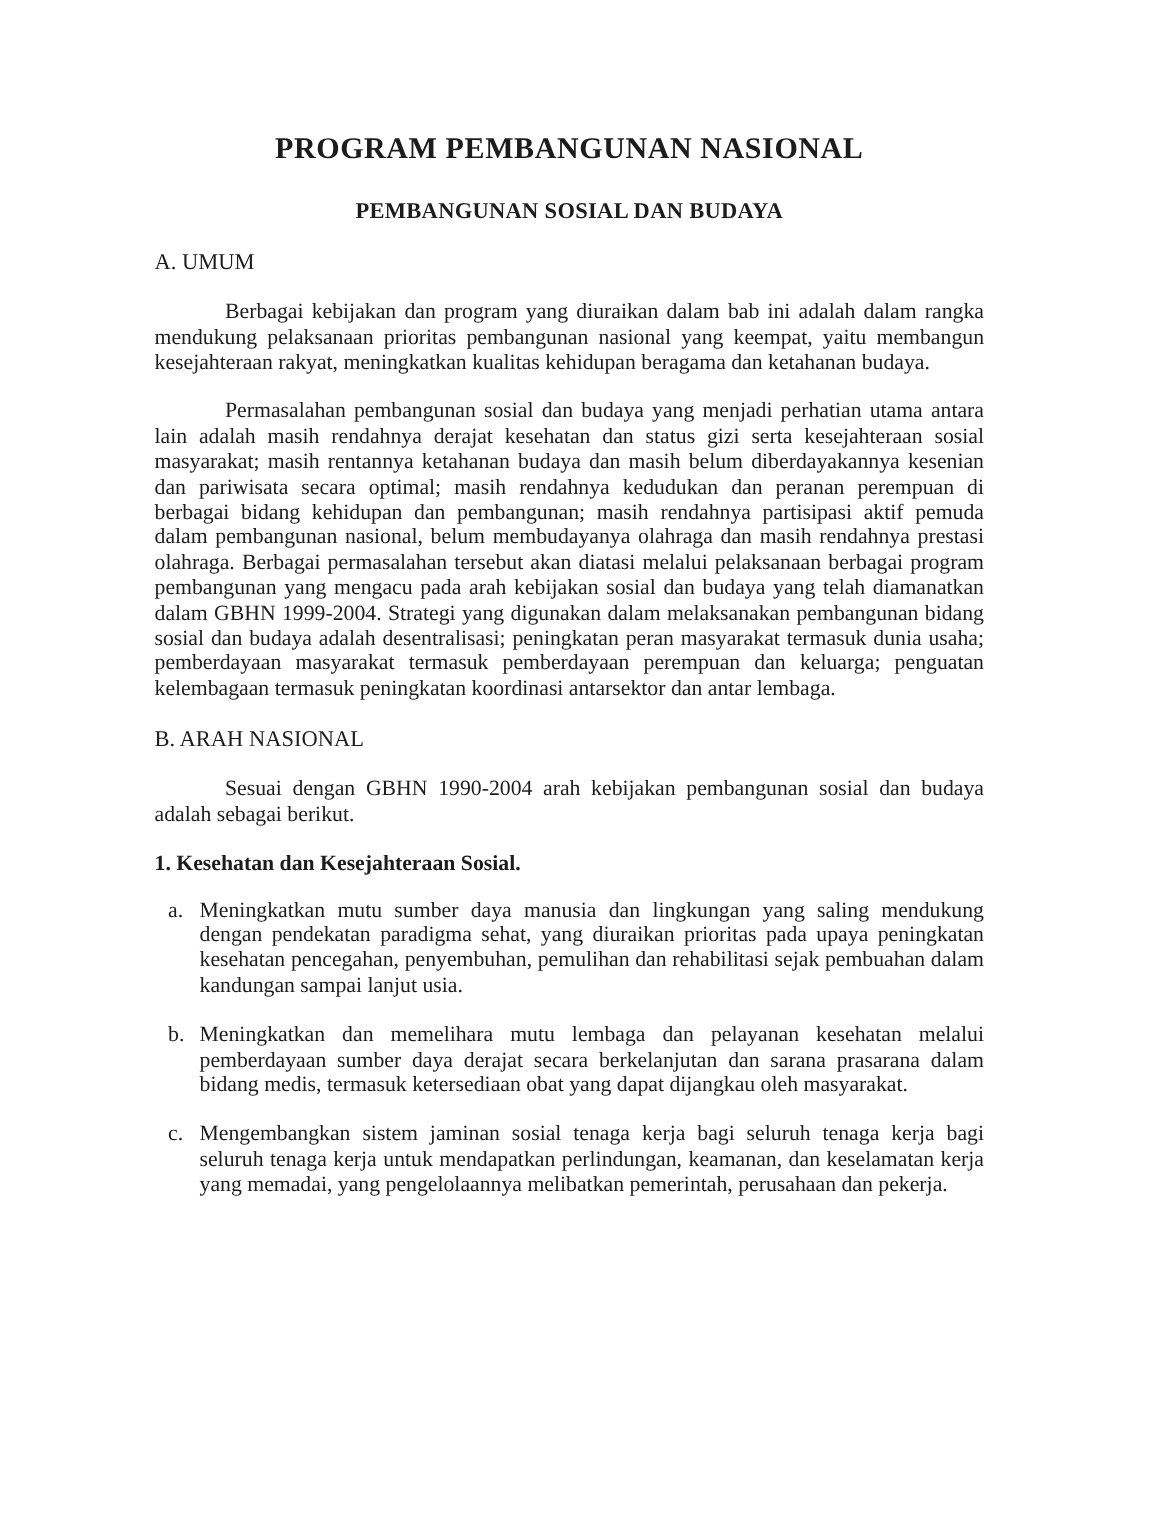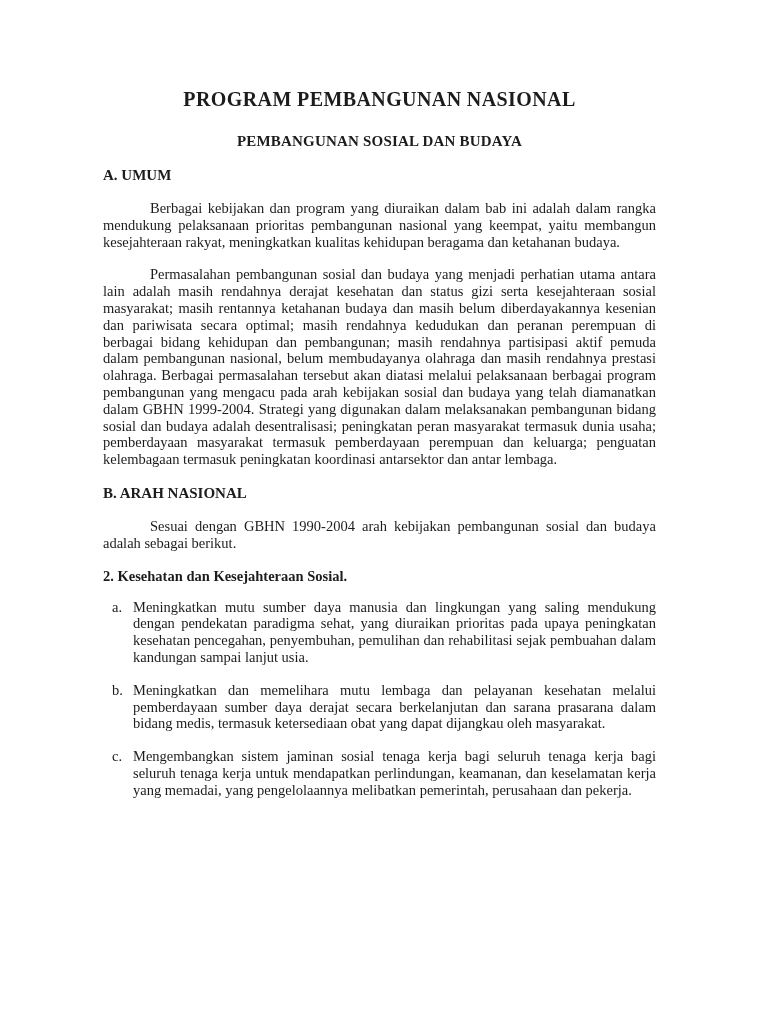--- a/index.html
+++ b/index.html
@@ -35,21 +35,21 @@
     font-size: 15px;
     line-height: 18px;
     font-weight: bold;
     text-align: center;
     letter-spacing: 0.2px;
     margin: 0 0 16px 0;
   }
   .section-heading {
     font-size: 15px;
     line-height: 18px;
-    font-weight: bold;
+    font-weight: normal;
     margin: 0 0 12px 0;
   }
   .sub-heading {
     font-size: 14.5px;
     line-height: 17px;
     font-weight: bold;
     margin: 2px 0 14px 0;
   }
   .para {
     text-align: justify;
@@ -84,21 +84,21 @@
   <h3 class="section-heading">A. UMUM</h3>
 
   <p class="para indent">Berbagai kebijakan dan program yang diuraikan dalam bab ini adalah dalam rangka mendukung pelaksanaan prioritas pembangunan nasional yang keempat, yaitu membangun kesejahteraan rakyat, meningkatkan kualitas kehidupan beragama dan ketahanan budaya.</p>
 
   <p class="para indent">Permasalahan pembangunan sosial dan budaya yang menjadi perhatian utama antara lain adalah masih rendahnya derajat kesehatan dan status gizi serta kesejahteraan sosial masyarakat; masih rentannya ketahanan budaya dan masih belum diberdayakannya kesenian dan pariwisata secara optimal; masih rendahnya kedudukan dan peranan perempuan di berbagai bidang kehidupan dan pembangunan; masih rendahnya partisipasi aktif pemuda dalam pembangunan nasional, belum membudayanya olahraga dan masih rendahnya prestasi olahraga. Berbagai permasalahan tersebut akan diatasi melalui pelaksanaan berbagai program pembangunan yang mengacu pada arah kebijakan sosial dan budaya yang telah diamanatkan dalam GBHN 1999-2004. Strategi yang digunakan dalam melaksanakan pembangunan bidang sosial dan budaya adalah desentralisasi; peningkatan peran masyarakat termasuk dunia usaha; pemberdayaan masyarakat termasuk pemberdayaan perempuan dan keluarga; penguatan kelembagaan termasuk peningkatan koordinasi antarsektor dan antar lembaga.</p>
 
   <h3 class="section-heading">B. ARAH NASIONAL</h3>
 
   <p class="para indent">Sesuai dengan GBHN 1990-2004 arah kebijakan pembangunan sosial dan budaya adalah sebagai berikut.</p>
 
-  <h4 class="sub-heading">2. Kesehatan dan Kesejahteraan Sosial.</h4>
+  <h4 class="sub-heading">1. Kesehatan dan Kesejahteraan Sosial.</h4>
 
   <div class="list-item">
     <span class="list-marker">a.</span>
     <span class="list-text">Meningkatkan mutu sumber daya manusia dan lingkungan yang saling mendukung dengan pendekatan paradigma sehat, yang diuraikan prioritas pada upaya peningkatan kesehatan pencegahan, penyembuhan, pemulihan dan rehabilitasi sejak pembuahan dalam kandungan sampai lanjut usia.</span>
   </div>
 
   <div class="list-item">
     <span class="list-marker">b.</span>
     <span class="list-text">Meningkatkan dan memelihara mutu lembaga dan pelayanan kesehatan melalui pemberdayaan sumber daya derajat secara berkelanjutan dan sarana prasarana dalam bidang medis, termasuk ketersediaan obat yang dapat dijangkau oleh masyarakat.</span>
   </div>

